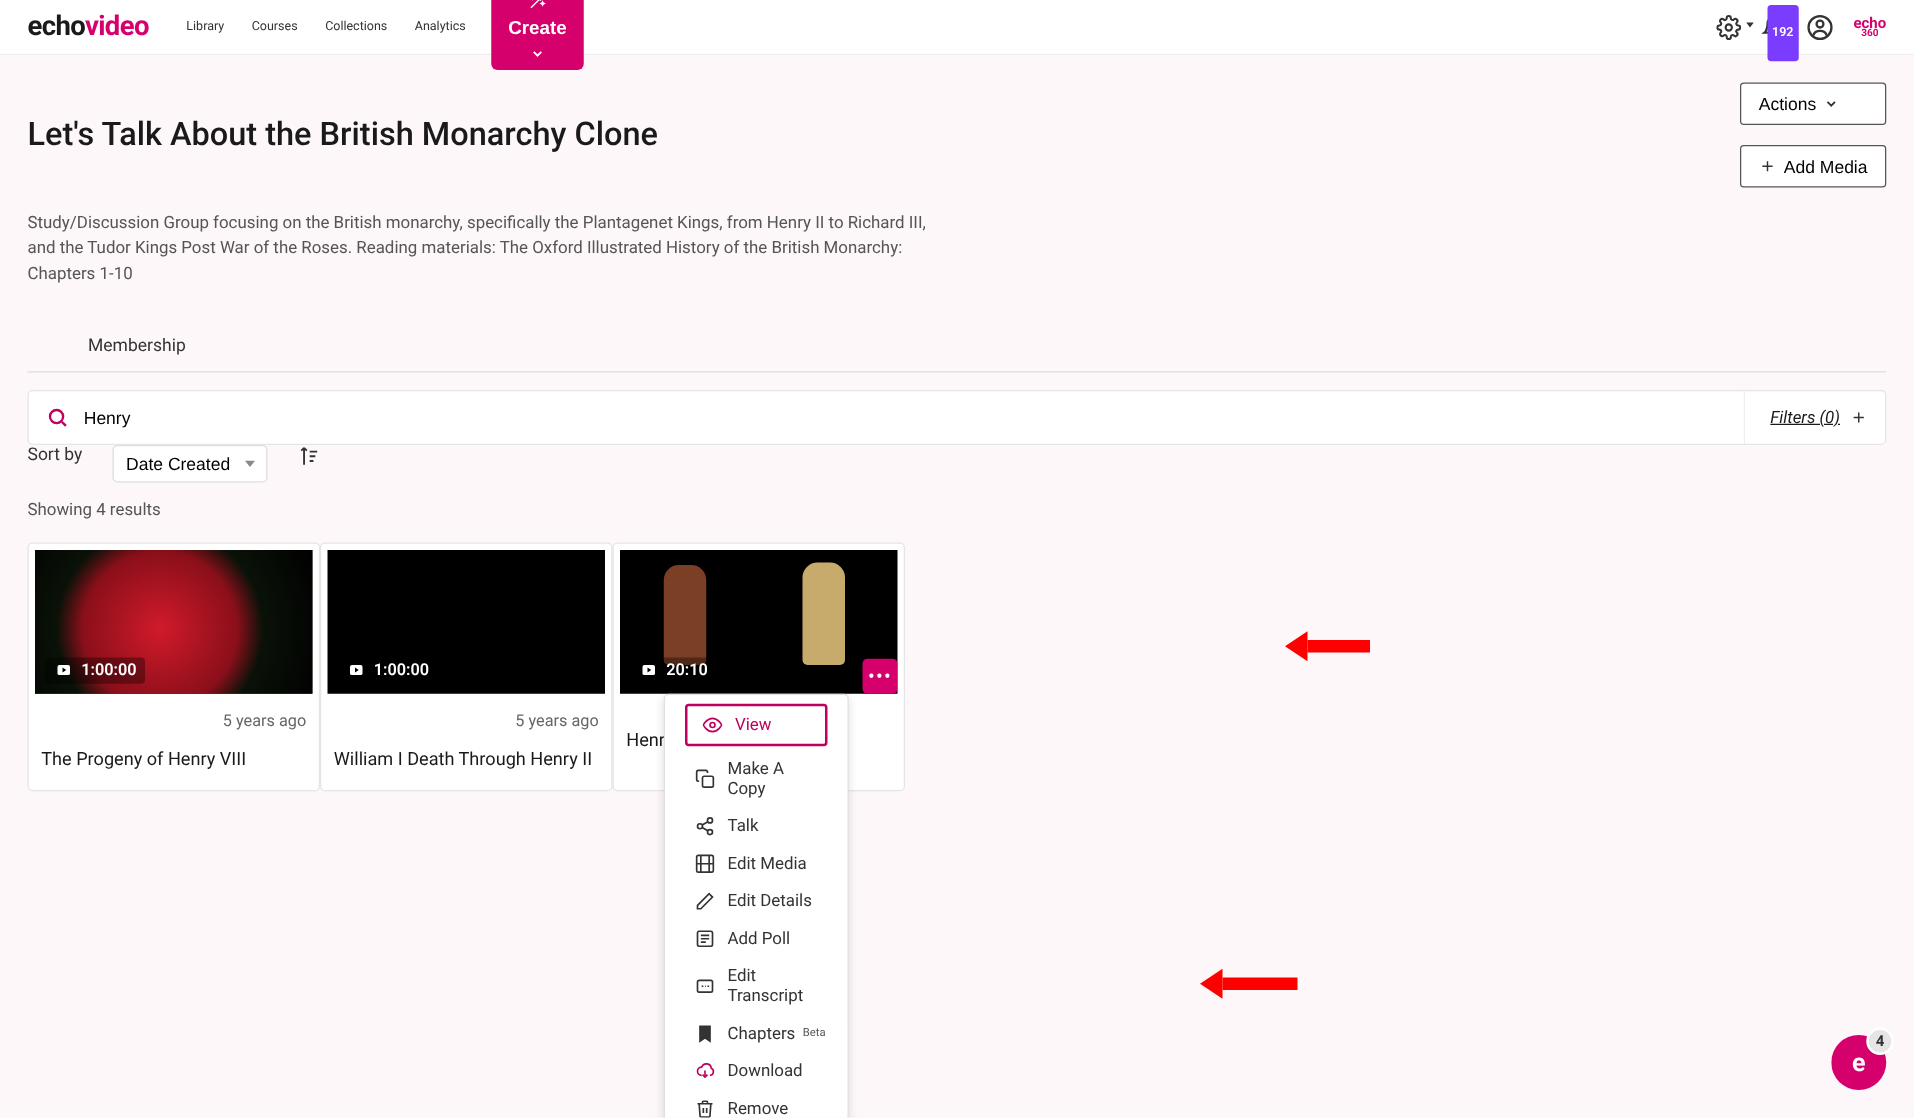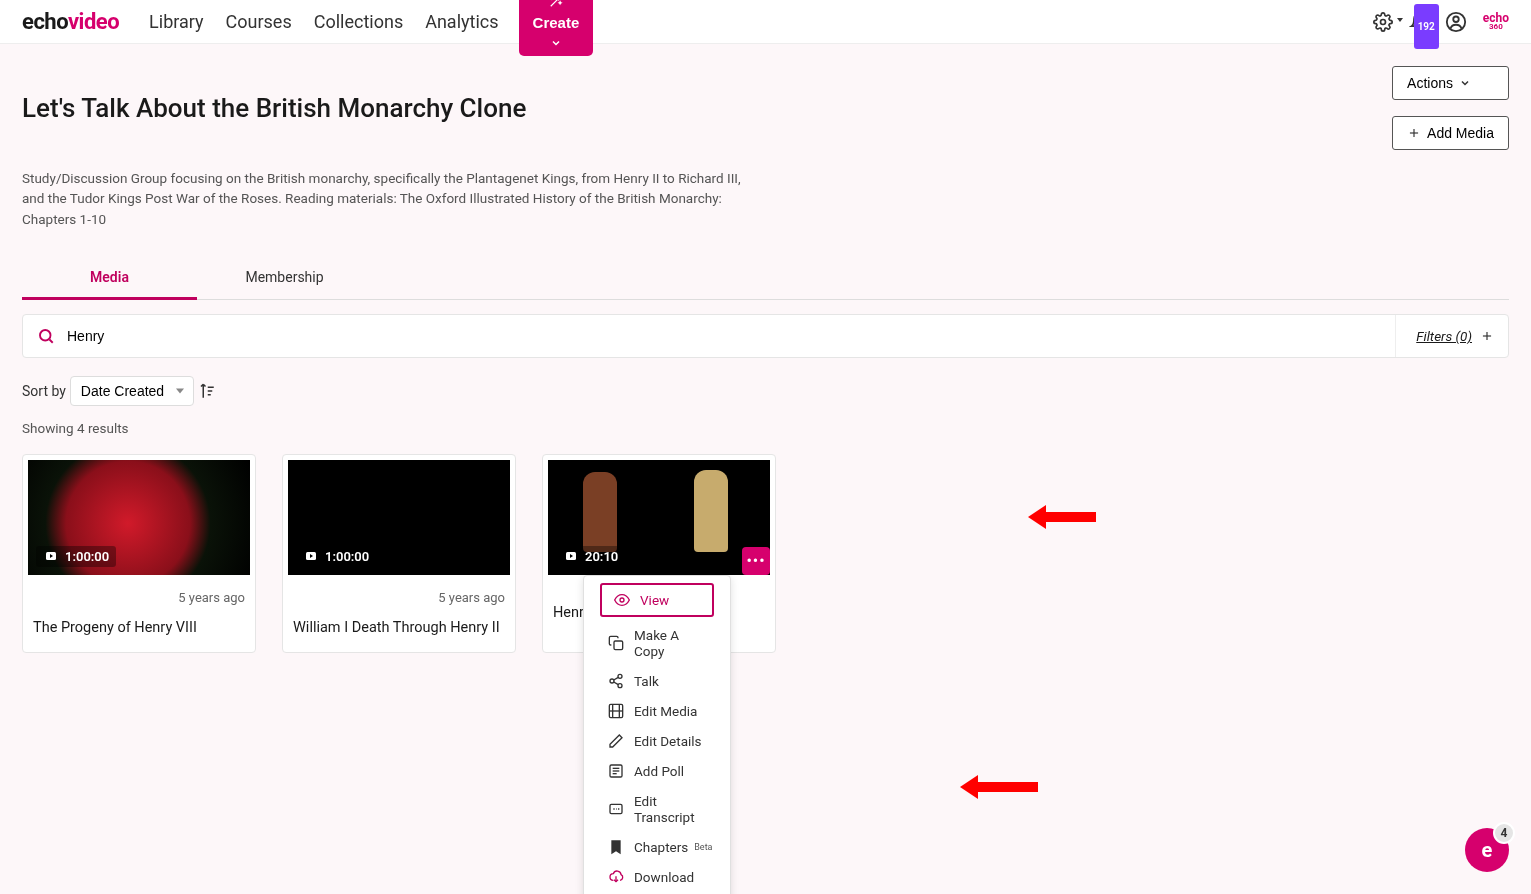--- a/index.html
+++ b/index.html
@@ -16,21 +16,21 @@
     height: 44px;
     background: #fff;
     display: flex;
     align-items: center;
     padding: 0 22px;
     border-bottom: 1px solid #eee;
   }
   .logo { font-size: 22px; font-weight: 700; letter-spacing: -0.5px; margin-right: 30px; }
   .logo .echo { color: #1a1a1a; }
   .logo .video { color: #d6006d; }
-  .nav-links { display: flex; gap: 22px; font-size: 18px; color: #333; }
+  .nav-links { display: flex; gap: 22px; font-size: 10px; color: #333; }
   .nav-link { cursor: pointer; }
   .create-btn {
     margin-left: 20px;
     background: #d6006d;
     color: #fff;
     border: none;
     border-radius: 5px;
     padding: 7px 14px;
     font-size: 15px;
     font-weight: 600;
@@ -70,31 +70,31 @@
     background: #fff; border: 1px solid #e5e5e5; border-radius: 4px;
     height: 44px; padding: 0 14px;
   }
   .search-row input {
     border: none; outline: none; flex: 1; font-size: 14px; margin-left: 12px;
     background: transparent;
   }
   .filters { margin-left: auto; display: flex; align-items: center; gap: 8px; border-left:1px solid #eee; padding-left:20px; height:100%;}
   .filters-text { text-decoration: underline; font-size: 13.5px; cursor: pointer; font-style: italic; }
   
-  .sort-row { display: flex; align-items: center; gap: 4px; margin-top: 18px; font-size: 14px; color:#333;}
+  .sort-row { display: flex; align-items: flex-start; gap: 24px; font-size: 14px; color:#333;}
   .sort-select {
     border: 1px solid #ddd; border-radius: 4px; background:#fff; padding: 6px 28px 6px 10px; font-size:14px;
     appearance: none; position: relative;
   }
   .sort-wrap { position: relative; display:inline-block;}
   .sort-wrap::after { content:""; position:absolute; right:10px; top:50%; transform:translateY(-50%); border-left:4px solid transparent;border-right:4px solid transparent;border-top:5px solid #888;}
   .sort-toggle { cursor:pointer; }
   .results-count { margin-top: 14px; font-size: 13.5px; color: #555; }
   
-  .grid { display: flex; gap: 26px; margin-top: 18px; }
+  .grid { display: flex; margin-top: 18px; }
   .card { width: 234px; background:#fff; border:1px solid #e5e5e5; border-radius:4px; overflow:visible; position:relative; }
   .thumb { position:relative; height:115px; background:#000; margin:5px; overflow:hidden;}
   .thumb-inner { position:absolute; inset:0; display:flex; align-items:center; justify-content:center;}
   .rose { background: radial-gradient(circle at 45% 55%, #d11a2a 0%, #8a0f1a 45%, #0a1208 60%, #000 100%); }
   .landscape { background: linear-gradient(#aeb8c4 0%, #dfe6ee 50%, #6a7145 55%, #4a5633 100%); position:relative;}
   .sky { background: linear-gradient(#2a3a6a, #1a2a58); position: relative; }
   .sky .bird { position:absolute; top:56px; left:65px; width:90px; height:25px; background:linear-gradient(90deg,#3a1f0e,#a36a2e,#f2e2b8,#13315c); border-radius:50% 40% 40% 50%;}
   .medieval { background: linear-gradient(90deg,#a8352c,#b84338); position:relative;}
   .medieval .fig1 { position:absolute; top:12px; left:35px; width:34px;height:80px;background:#7a3f25;border-radius:12px 12px 4px 4px;}
   .medieval .fig2 { position:absolute; top:10px; right:42px; width:34px;height:82px;background:#c7ab6d;border-radius:12px 12px 4px 4px;}
@@ -225,21 +225,20 @@
               <line x1="5" y1="12" x2="19" y2="12"></line>
             </svg>
           </span>
         <span>Add Media</span>
       </button>
     </div>
   </div>
   <p class="desc">Study/Discussion Group focusing on the British monarchy, specifically the Plantagenet Kings, from Henry II to Richard III, and the Tudor Kings Post War of the Roses. Reading materials: The Oxford Illustrated History of the British Monarchy: Chapters 1-10</p>
 
   <div class="tabs">
-    <div class="tab active">Media</div>
     <div class="tab">Membership</div>
   </div>
 
   <div class="search-row">
     <span>
         <svg width="18" height="18" viewBox="0 0 24 24" fill="none" stroke="#c0005e" stroke-width="2.5">
           <circle cx="11" cy="11" r="7"></circle>
           <line x1="21" y1="21" x2="16.65" y2="16.65"></line>
         </svg>
       </span>

